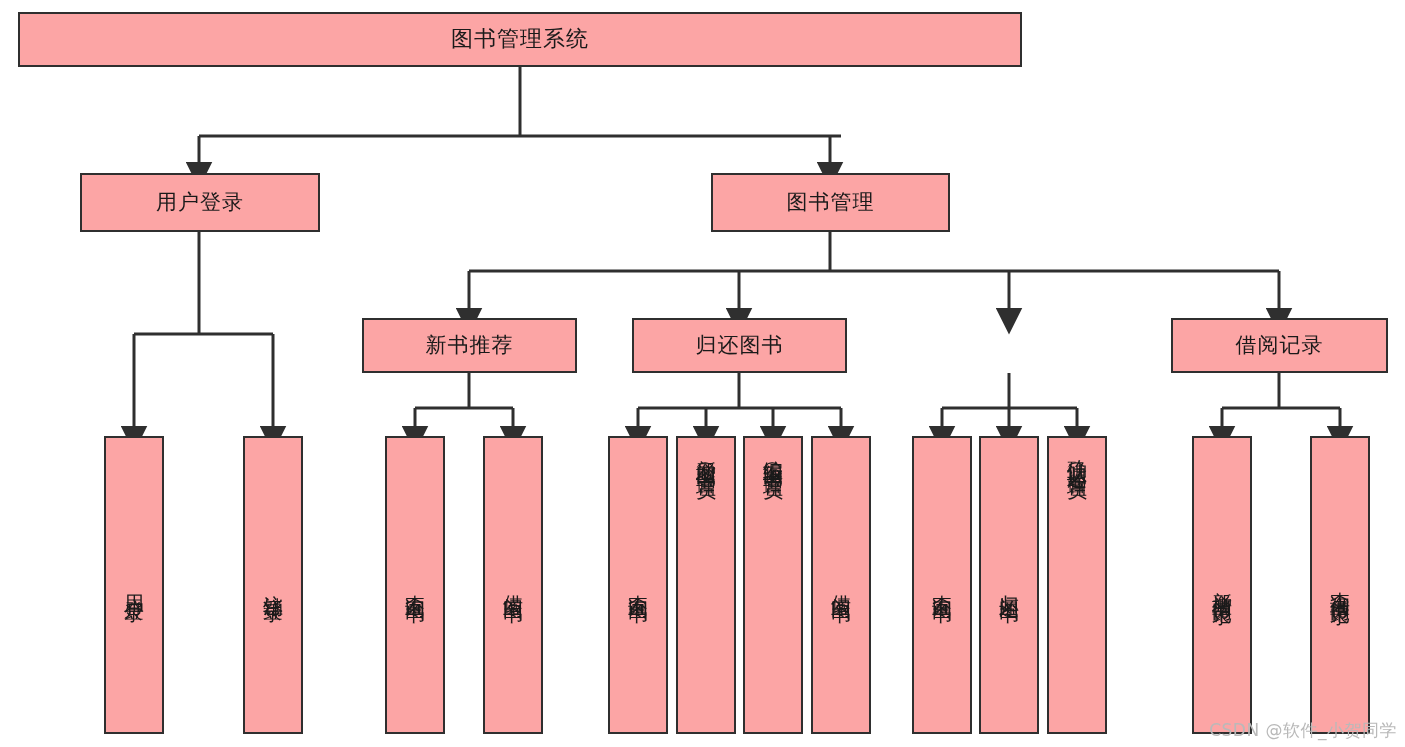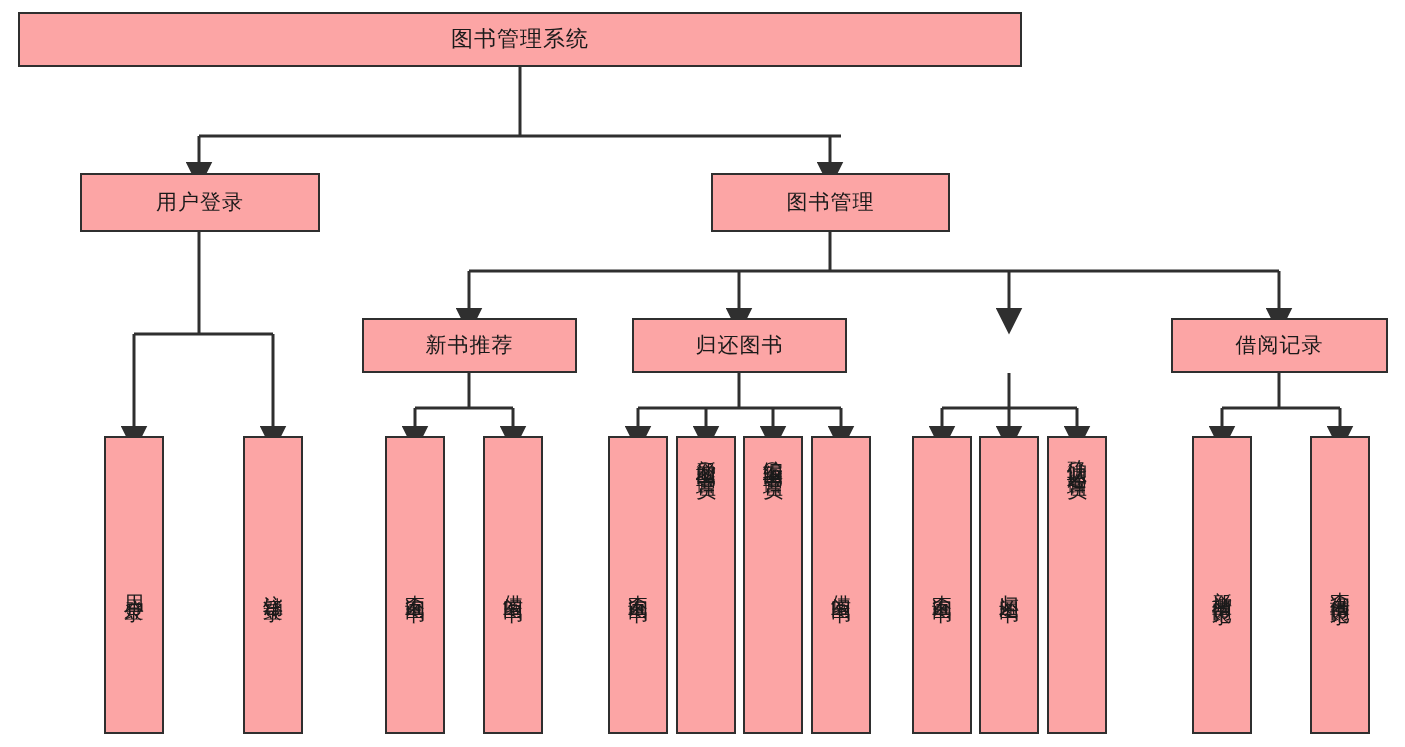--- a/index.html
+++ b/index.html
@@ -188,14 +188,15 @@
     <span class="vtext">确认归还（管理员）</span>
   </div>
 
   <div class="node leaf mid-align" style="left:1192px; top:436px; width:60px; height:298px;">
     <span class="vtext">新增借阅记录</span>
   </div>
   <div class="node leaf mid-align" style="left:1310px; top:436px; width:60px; height:298px;">
     <span class="vtext">查询借阅记录</span>
   </div>
 
+  <div class="watermark">CSDN @软件_小贺同学</div>
 
 </div>
 
 </body></html>

